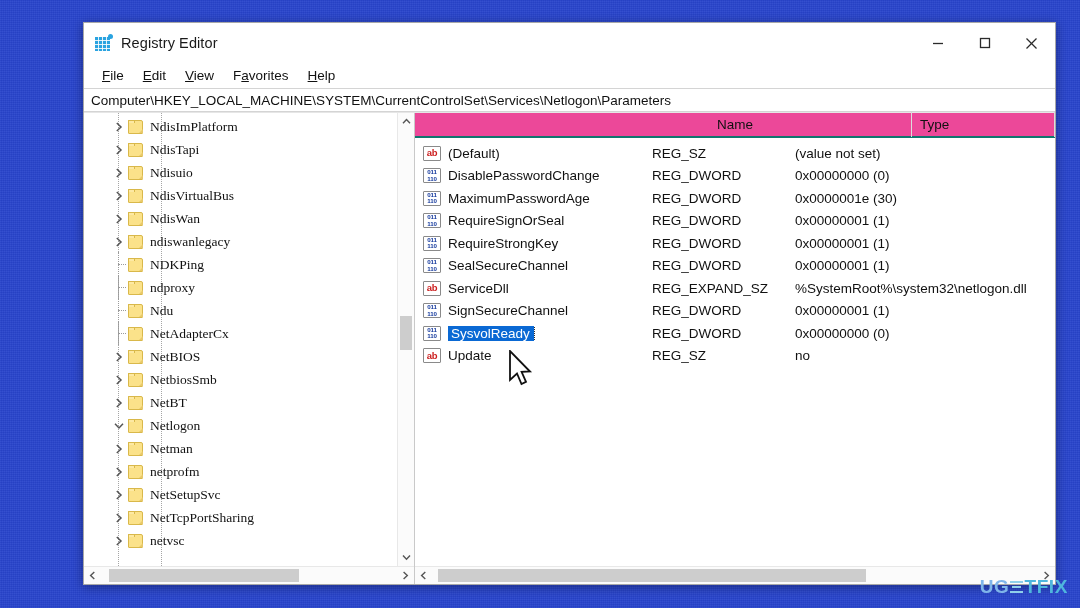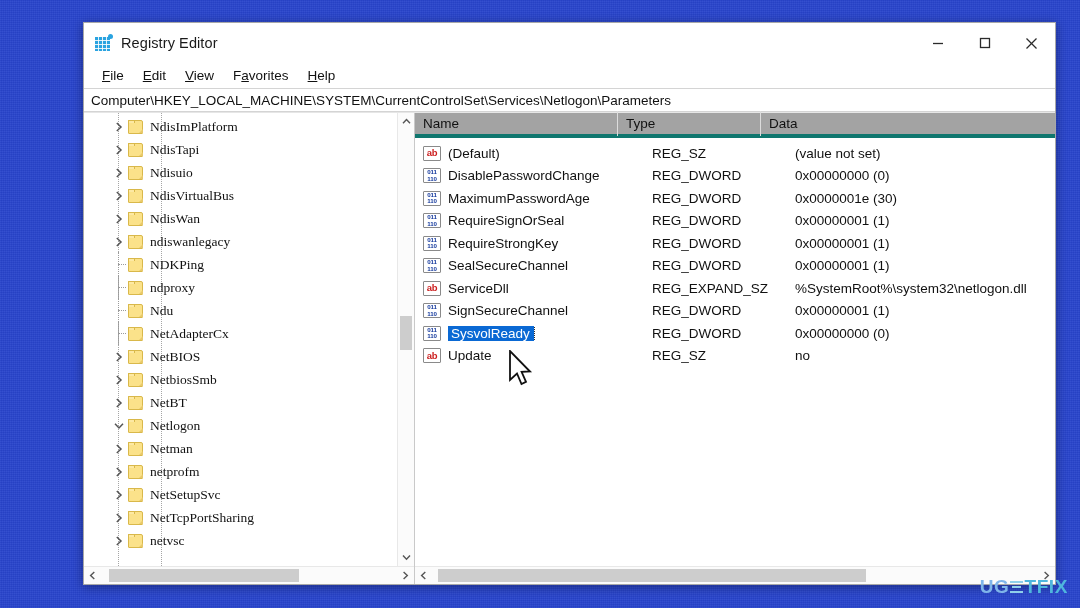--- a/index.html
+++ b/index.html
@@ -258,22 +258,22 @@
     flex: 1 1 auto;
     display: flex;
     flex-direction: column;
     min-width: 0;
     background: #fff;
   }
   #col-header {
     height: 25px;
     flex: 0 0 25px;
     display: flex;
-    border-bottom: 4px solid #0f766e;
-    background: #a3a3a3;
+    border-bottom: 2px solid #0f766e;
+    background: #ec4899;
     font-size: 13.5px;
     color: #111;
     align-items: center;
     justify-content: flex-end;
   }
   .col-h {
     height: 25px;
     display: flex;
     align-items: center;
     padding-left: 8px;
@@ -775,21 +775,20 @@
             <polyline points="1.6,1 5.3,4.5 1.6,8" fill="none" stroke="#555" stroke-width="1.4"></polyline>
           </svg>
         </div>
       </div>
     </div>
 
     <div id="values-pane">
       <div id="col-header">
           <div class="col-h col-name">Name</div>
           <div class="col-h col-type">Type</div>
-          <div class="col-h col-data">Data</div>
         </div>
       <div id="values-list">
           <div class="val-row">
             <div class="vi">
               <div class="icon-ab">ab</div>
             </div>
             <div class="v-name">(Default)</div>
             <div class="v-type">REG_SZ</div>
             <div class="v-data">(value not set)</div>
           </div>

